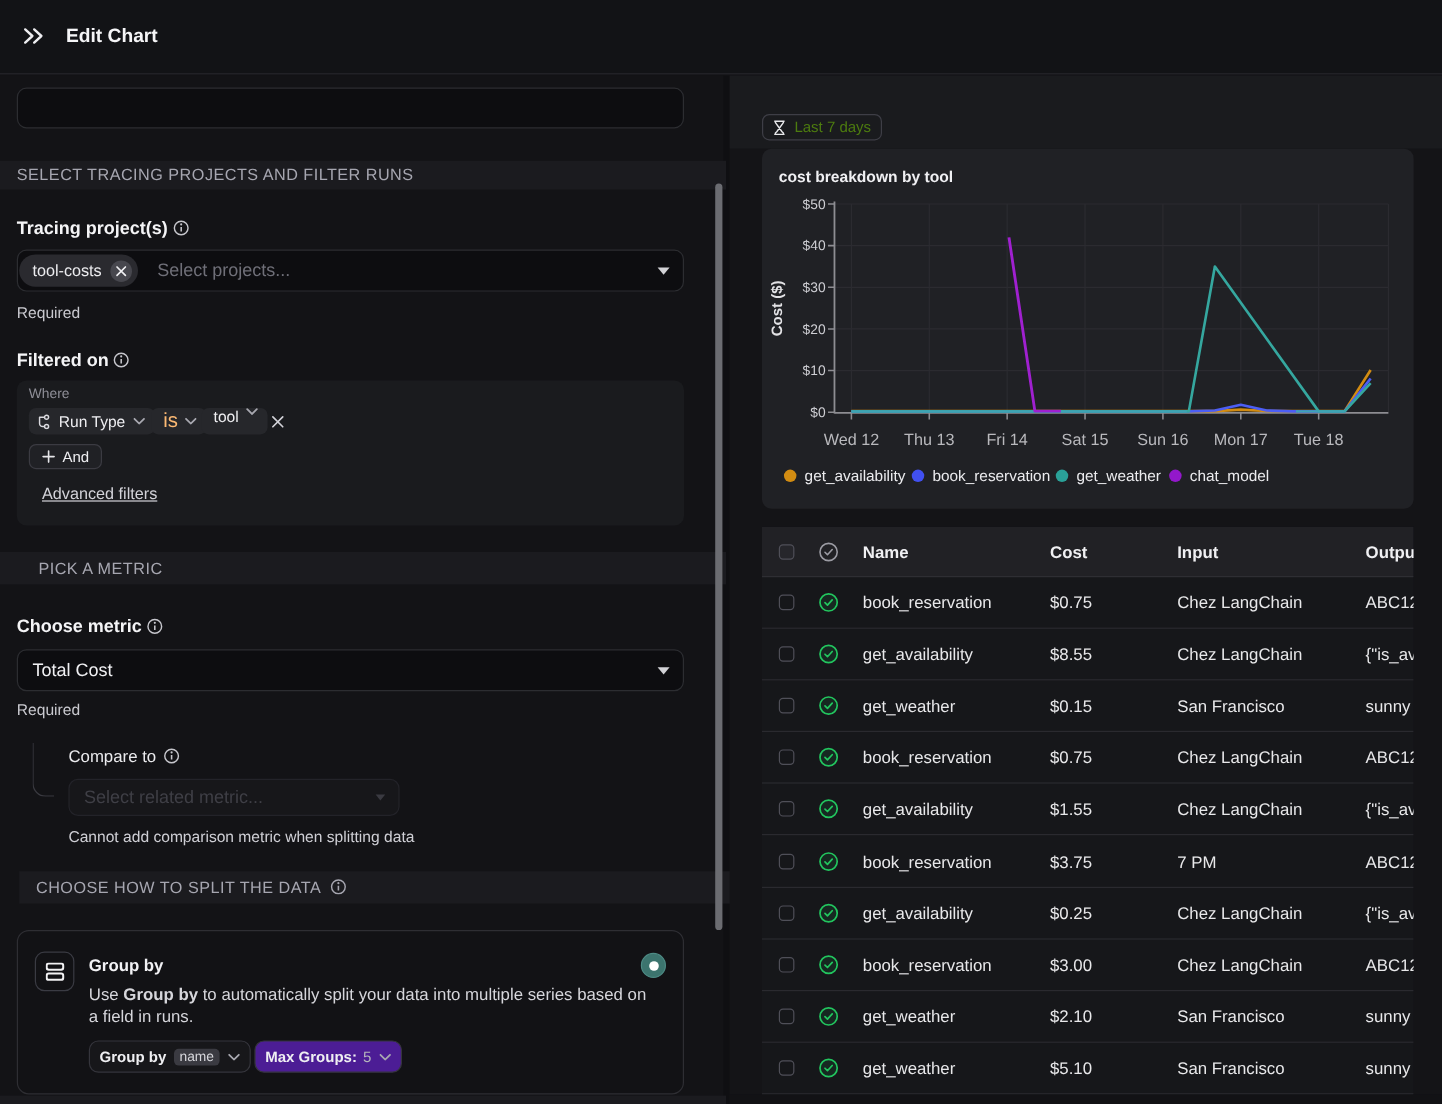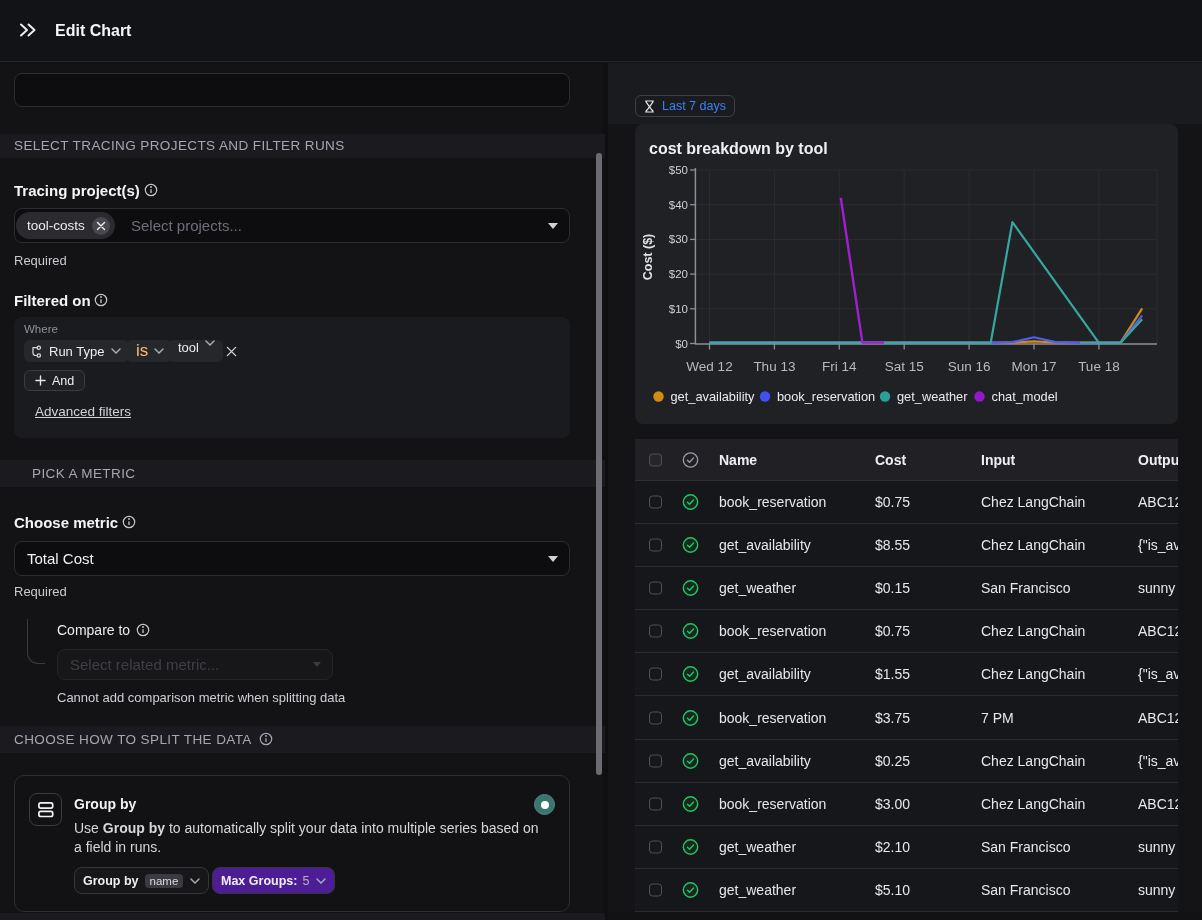--- a/index.html
+++ b/index.html
@@ -109,21 +109,21 @@
 <svg class="a" viewBox="0 0 14 14" style="left:136px;top:623px;width:14px;height:14px">
  <circle cx="7" cy="7" r="5.7" fill="none" stroke="#c6c6cc" stroke-width="1.2"></circle>
     <line x1="7" y1="6.2" x2="7" y2="10" stroke="#c6c6cc" stroke-width="1.3"></line>
     <circle cx="7" cy="4" r=".9" fill="#c6c6cc"></circle>
 </svg>
 <div class="a" style="left:57px;top:649px;width:276px;height:31px;background:#17171a;border:1px solid #232329;border-radius:8px"></div>
 <div class="a" style="left:70px;top:649px;line-height:31px;font-size:15px;color:#3f3f46">Select related metric...</div>
 <div class="a" style="left:313px;top:662px;width:0;height:0;border-left:4.5px solid transparent;border-right:4.5px solid transparent;border-top:5.5px solid #3a3a41"></div>
 <div class="a" style="left:57px;top:690px;font-size:13px;color:#cfcfd5">Cannot add comparison metric when splitting data</div>
 
-<div class="a band" style="left:0;top:726px;width:605px;height:27px;line-height:27px;padding-left:14px">CHOOSE HOW TO SPLIT THE DATA
+<div class="a band" style="left:16px;top:726px;width:605px;height:27px;line-height:27px;padding-left:14px">CHOOSE HOW TO SPLIT THE DATA
  <svg viewBox="0 0 14 14" style="width:14px;height:14px;vertical-align:-2px;margin-left:4px">
       <circle cx="7" cy="7" r="5.7" fill="none" stroke="#a6a6b0" stroke-width="1.2"></circle>
       <line x1="7" y1="6.2" x2="7" y2="10" stroke="#a6a6b0" stroke-width="1.3"></line>
       <circle cx="7" cy="4" r=".9" fill="#a6a6b0"></circle>
     </svg>
 </div>
 
 <div class="a" style="left:14px;top:775px;width:556px;height:137px;background:#121215;border:1px solid #2e2e33;border-radius:10px"></div>
 <div class="a" style="left:29px;top:793px;width:33px;height:33px;border:1px solid #3a3b43;border-radius:8px"></div>
 <svg class="a" viewBox="0 0 16 16" style="left:37.5px;top:801.5px;width:16px;height:16px">
@@ -155,25 +155,25 @@
 
 <div class="a" style="left:608px;top:63px;width:594px;height:61px;background:#1a1b1e"></div>
 <div class="a" style="left:608px;top:124px;width:594px;height:796px;background:#141417"></div>
 
 <div class="a" style="left:608px;top:912px;width:594px;height:8px;background:#121215"></div>
 
 <div class="a" style="left:635px;top:95px;height:22px;border:1px solid #3e3e46;border-radius:6px;display:flex;align-items:center;padding:0 8px">
  <svg viewBox="0 0 12 14" style="width:11px;height:13px;margin-right:7px">
   <path d="M1.3 1 H10.7 M1.3 13 H10.7 M2.4 1.1 V2.3 L8.4 10.6 9.6 11.7 V13 M9.6 1.1 V2.3 L3.6 10.6 2.4 11.7 V13" fill="none" stroke="#e8e8eb" stroke-width="1.3" stroke-linejoin="round"></path>
  </svg>
- <span style="font-size:12.5px;color:#3b82f6">Last 7 days</span>
+ <span style="font-size:12.5px;color:#4d7c0f">Last 7 days</span>
 </div>
 
 <div class="a" style="left:635px;top:124px;width:543px;height:300px;background:#202125;border-radius:8px"></div>
-<div class="a" style="left:649px;top:140px;font-size:16px;font-weight:bold;color:#f0f0f3">cost breakdown by tool</div>
+<div class="a" style="left:649px;top:140px;font-size:13px;font-weight:bold;color:#f0f0f3">cost breakdown by tool</div>
 <svg class="a" viewBox="0 0 543 300" style="left:635px;top:124px;width:543px;height:300px">
  <g stroke="#2b2b30" stroke-width="1">
       <line x1="74.5" y1="46" x2="74.5" y2="219.5"></line>
       <line x1="139.4" y1="46" x2="139.4" y2="219.5"></line>
       <line x1="204.3" y1="46" x2="204.3" y2="219.5"></line>
       <line x1="269.2" y1="46" x2="269.2" y2="219.5"></line>
       <line x1="334.1" y1="46" x2="334.1" y2="219.5"></line>
       <line x1="399.0" y1="46" x2="399.0" y2="219.5"></line>
       <line x1="463.9" y1="46" x2="463.9" y2="219.5"></line>
       <line x1="522" y1="46" x2="522" y2="219.5"></line>

